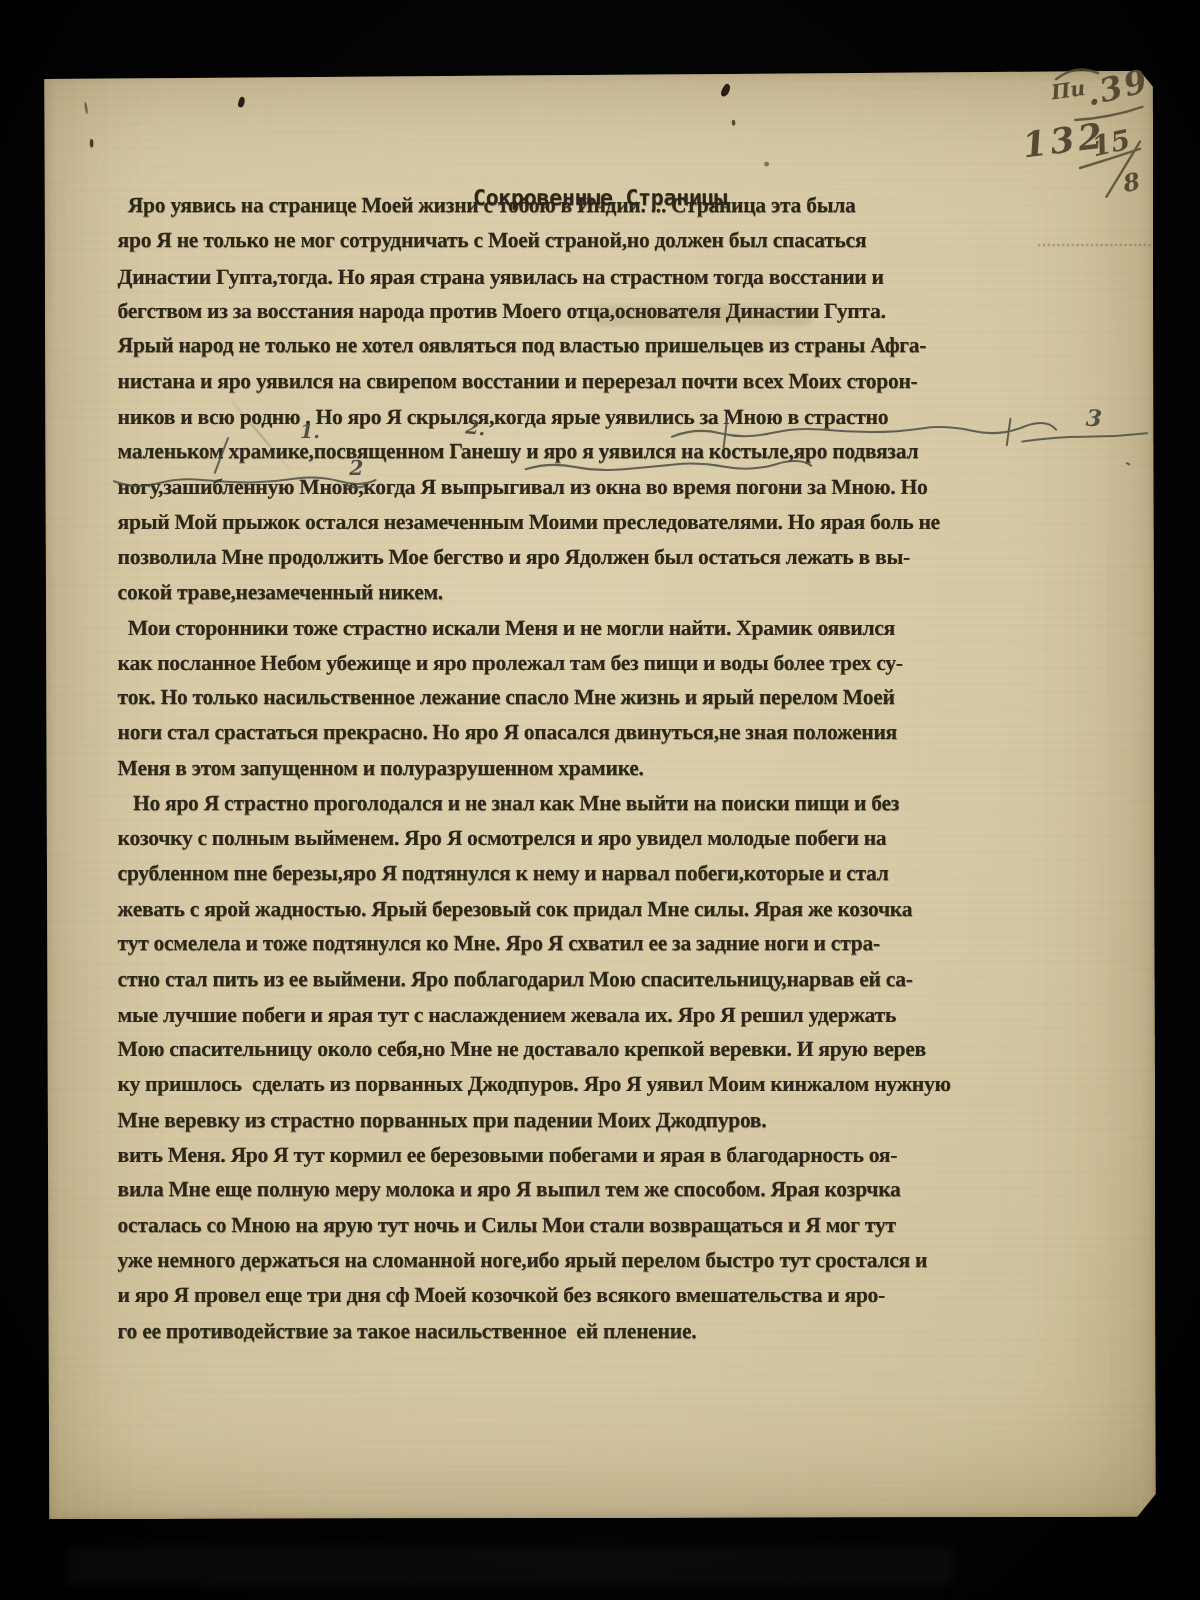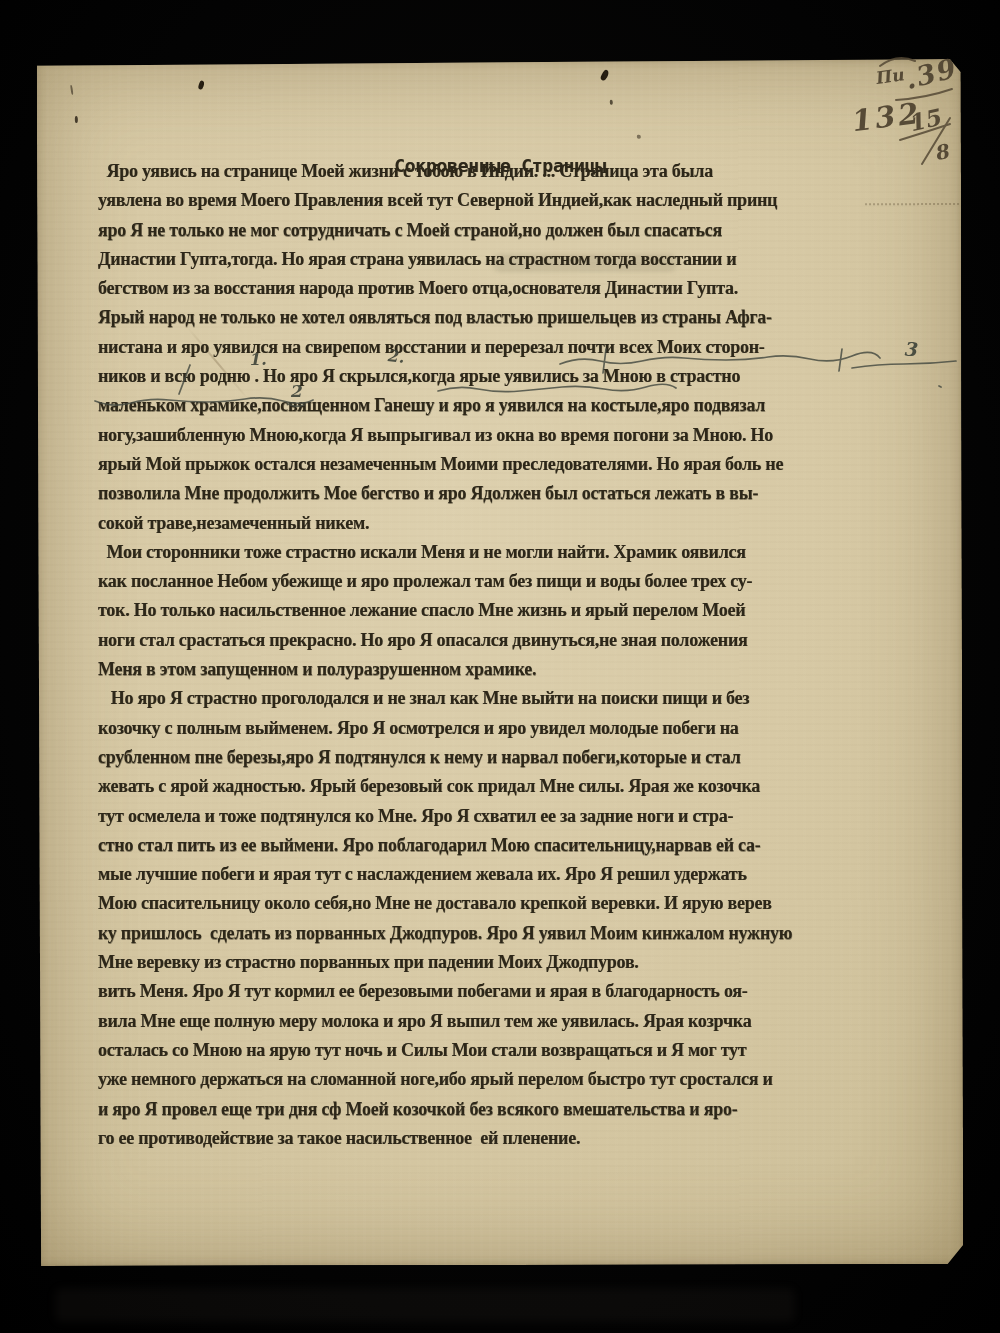--- a/index.html
+++ b/index.html
@@ -74,21 +74,20 @@
     <div class="speck" style="left:573px;top:40px;width:3px;height:5px;opacity:.7;"></div>
     <div class="speck" style="left:600px;top:75px;width:4px;height:4px;opacity:.5;"></div>
   </div>
 
   <div id="titleblock" class="typed">
     <div>Сокровенные Страницы</div>
   </div>
 
   <div id="bodytext" class="typed">
     <div class="tl">  Яро уявись на странице Моей жизни с тобою в Индии. ... Страница эта была</div>
-    <div class="tl">уявлена во время Моего Правления всей тут Северной Индией,как наследный принц</div>
     <div class="tl">яро Я не только не мог сотрудничать с Моей страной,но должен был спасаться</div>
     <div class="tl">Династии Гупта,тогда. Но ярая страна уявилась на страстном тогда восстании и</div>
     <div class="tl">бегством из за восстания народа против Моего отца,основателя Династии Гупта.</div>
     <div class="tl">Ярый народ не только не хотел оявляться под властью пришельцев из страны Афга-</div>
     <div class="tl">нистана и яро уявился на свирепом восстании и перерезал почти всех Моих сторон-</div>
     <div class="tl">ников и всю родню . Но яро Я скрылся,когда ярые уявились за Мною в страстно</div>
     <div class="tl">маленьком храмике,посвященном Ганешу и яро я уявился на костыле,яро подвязал</div>
     <div class="tl">ногу,зашибленную Мною,когда Я выпрыгивал из окна во время погони за Мною. Но</div>
     <div class="tl">ярый Мой прыжок остался незамеченным Моими преследователями. Но ярая боль не</div>
     <div class="tl">позволила Мне продолжить Мое бегство и яро Ядолжен был остаться лежать в вы-</div>
@@ -102,21 +101,21 @@
     <div class="tl">козочку с полным выйменем. Яро Я осмотрелся и яро увидел молодые побеги на</div>
     <div class="tl">срубленном пне березы,яро Я подтянулся к нему и нарвал побеги,которые и стал</div>
     <div class="tl">жевать с ярой жадностью. Ярый березовый сок придал Мне силы. Ярая же козочка</div>
     <div class="tl">тут осмелела и тоже подтянулся ко Мне. Яро Я схватил ее за задние ноги и стра-</div>
     <div class="tl">стно стал пить из ее выймени. Яро поблагодарил Мою спасительницу,нарвав ей са-</div>
     <div class="tl">мые лучшие побеги и ярая тут с наслаждением жевала их. Яро Я решил удержать</div>
     <div class="tl">Мою спасительницу около себя,но Мне не доставало крепкой веревки. И ярую верев</div>
     <div class="tl">ку пришлось  сделать из порванных Джодпуров. Яро Я уявил Моим кинжалом нужную</div>
     <div class="tl">Мне веревку из страстно порванных при падении Моих Джодпуров.</div>
     <div class="tl">вить Меня. Яро Я тут кормил ее березовыми побегами и ярая в благодарность оя-</div>
-    <div class="tl">вила Мне еще полную меру молока и яро Я выпил тем же уявилась. Ярая козрчка</div>
+    <div class="tl">вила Мне еще полную меру молока и яро Я выпил тем же способом. Ярая козрчка</div>
     <div class="tl">осталась со Мною на ярую тут ночь и Силы Мои стали возвращаться и Я мог тут</div>
     <div class="tl">уже немного держаться на сломанной ноге,ибо ярый перелом быстро тут сростался и</div>
     <div class="tl">и яро Я провел еще три дня сф Моей козочкой без всякого вмешательства и яро-</div>
     <div class="tl">го ее противодействие за такое насильственное  ей пленение.</div>
   </div>
 
   <div id="mark-code" class="hand">Пи</div>
   <div id="mark-codenum" class="hand">.39</div>
   <div id="mark-number" class="hand">132</div>
   <div id="mark-frac-top" class="hand">15</div>

